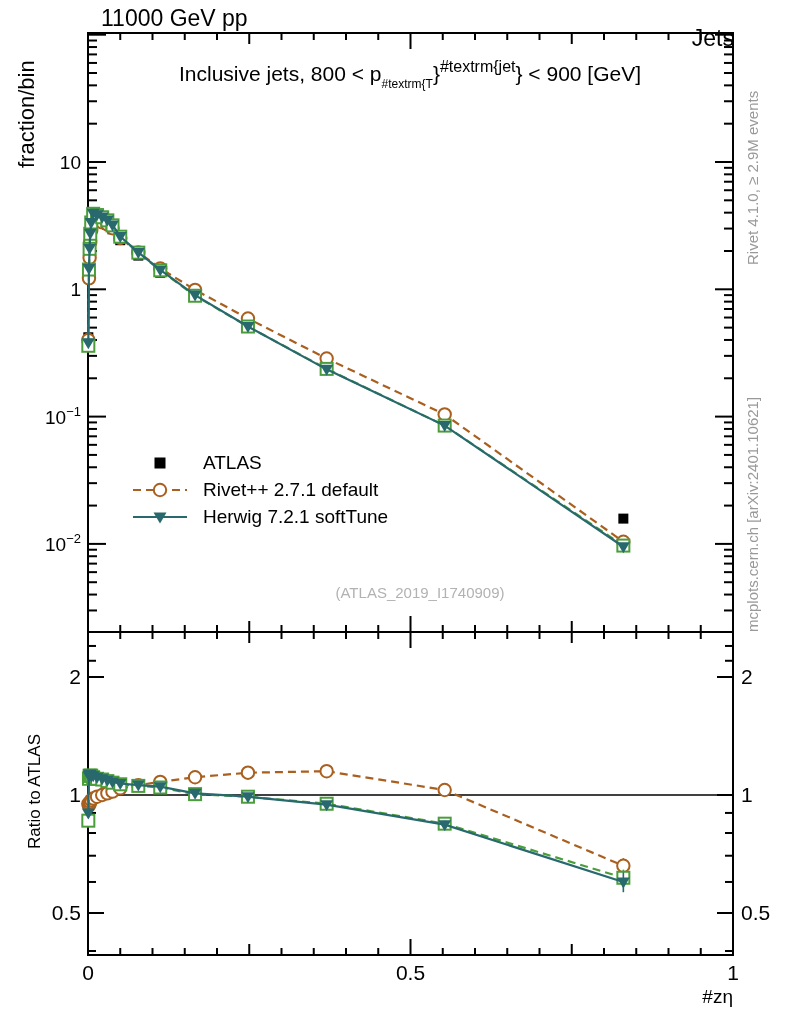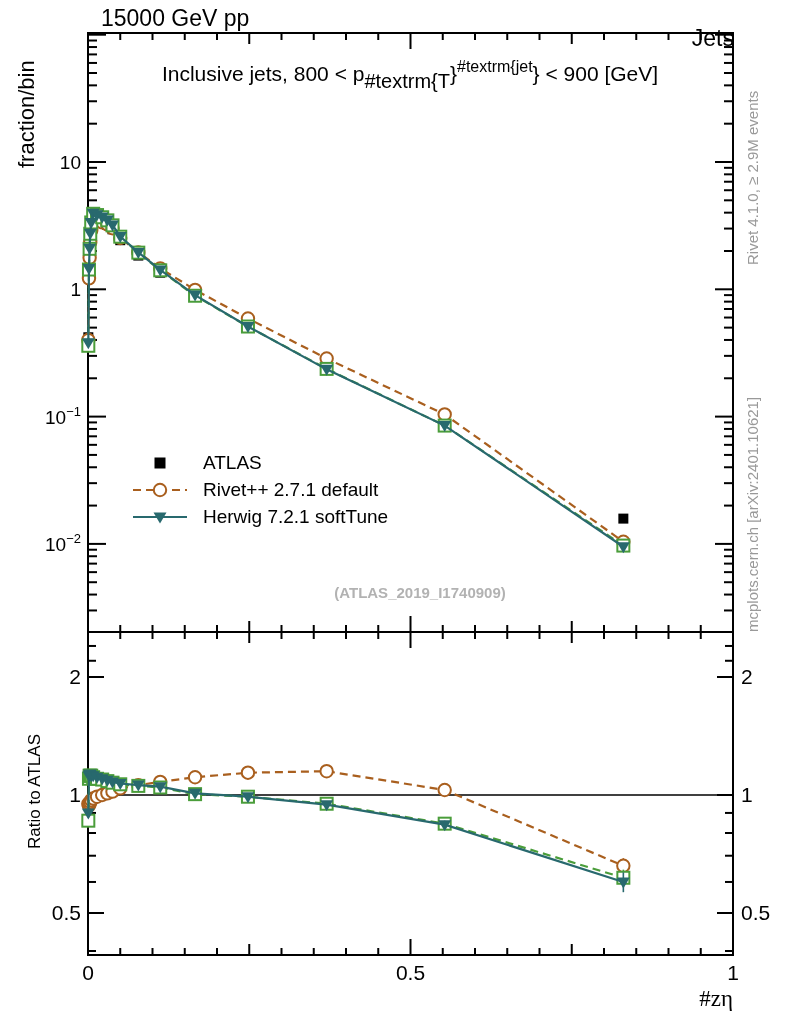--- a/index.html
+++ b/index.html
@@ -2,27 +2,27 @@
 <html><head>
 <meta charset="utf-8">
 <style>
   html,body{margin:0;padding:0;background:#ffffff;}
   .canvas{position:relative;width:786px;height:1024px;background:#ffffff;overflow:hidden;
           font-family:"Liberation Sans",sans-serif;color:#000;}
   .abs{position:absolute;white-space:nowrap;}
   .hdr{font-size:23px;color:#000;}
   .hdr-right{left:500px;width:234px;text-align:right;margin-top:20px;}
   .ptitle{left:120px;width:580px;top:62px;text-align:center;font-size:21px;color:#000;}
-  .t-sub{font-size:20px;position:relative;top:7px;}
+  .t-sub{font-size:12px;position:relative;top:7px;}
   .t-sup{font-size:16px;position:relative;top:-9px;}
   .rot{transform:rotate(-90deg);transform-origin:0 0;}
   .ylab-top{left:14px;top:168px;font-size:22px;}
   .ylab-bot{left:25px;top:849px;font-size:17px;}
-  .xlab{left:500px;width:233px;text-align:right;top:986px;font-size:23px;font-family:Liberation Serif, serif;}
-  .watermark{left:250px;width:340px;top:584px;text-align:center;font-size:15px;color:#b2b2b2;font-weight:bold;}
+  .xlab{left:500px;width:233px;text-align:right;top:986px;font-size:19px;}
+  .watermark{left:250px;width:340px;top:584px;text-align:center;font-size:15px;color:#b2b2b2;}
   .sidenote{font-size:15px;color:#999999;}
   .sn-top{left:744px;top:265px;}
   .sn-bot{left:744px;top:632px;}
   .legend{left:131px;top:452px;}
   .legend-row{display:flex;align-items:flex-start;height:27px;}
   .legend-sample{width:58px;height:22px;margin-right:14px;flex:0 0 auto;}
   .legend-label{font-size:19px;color:#000;}
   svg text{font-family:"Liberation Sans",sans-serif;}
 </style>
 </head>
@@ -438,21 +438,21 @@
         <path d="M 131.81 780.58010081621 L 144.81 780.58010081621 L 138.31 791.58010081621 Z" fill="#28696e"></path>
         <path d="M 153.74 782.1937947645843 L 166.74 782.1937947645843 L 160.24 793.1937947645843 Z" fill="#28696e"></path>
         <path d="M 188.57 788.8060214772041 L 201.57 788.8060214772041 L 195.07 799.8060214772041 Z" fill="#28696e"></path>
         <path d="M 241.46 792.2110037177605 L 254.46 792.2110037177605 L 247.96 803.2110037177605 Z" fill="#28696e"></path>
         <path d="M 320.15 800.1307310643689 L 333.15 800.1307310643689 L 326.65 811.1307310643689 Z" fill="#28696e"></path>
         <path d="M 438.185 820.1825198637424 L 451.185 820.1825198637424 L 444.685 831.1825198637424 Z" fill="#28696e"></path>
         <path d="M 616.85 877.4647098496117 L 629.85 877.4647098496117 L 623.35 888.4647098496117 Z" fill="#28696e"></path>
       </g>
     </svg>
 
-  <div class="abs hdr" style="left:101px;top:5px">15000 GeV pp</div>
+  <div class="abs hdr" style="left:101px;top:5px">11000 GeV pp</div>
   <div class="abs hdr hdr-right" style="top:5px">Jets</div>
 
   <div class="abs ptitle">
     <span>Inclusive jets, 800 &lt; p</span><span class="t-sub">#textrm{T</span><span>}</span><span class="t-sup">#textrm{jet</span><span>}</span><span> &lt; 900 [GeV]</span>
   </div>
 
   <div class="abs rot ylab-top">fraction/bin</div>
   <div class="abs rot ylab-bot">Ratio to ATLAS</div>
   <div class="abs xlab">#zη</div>
 

